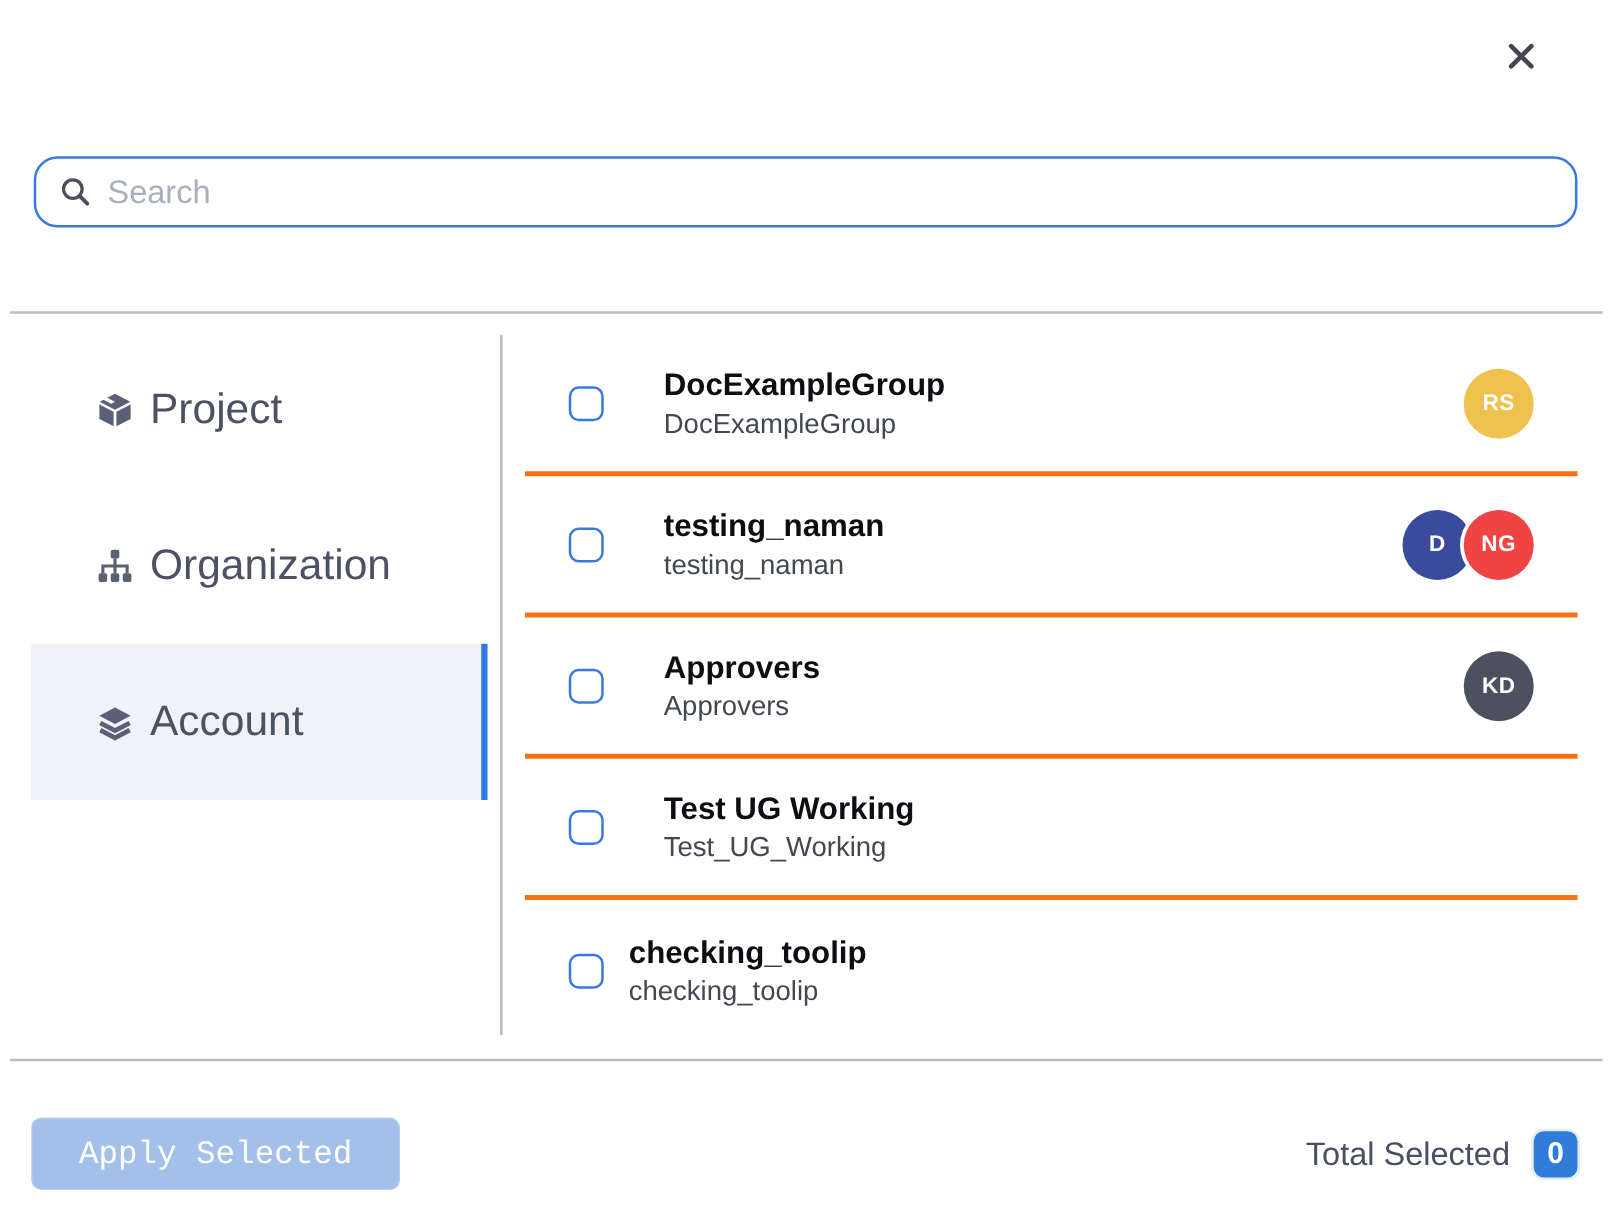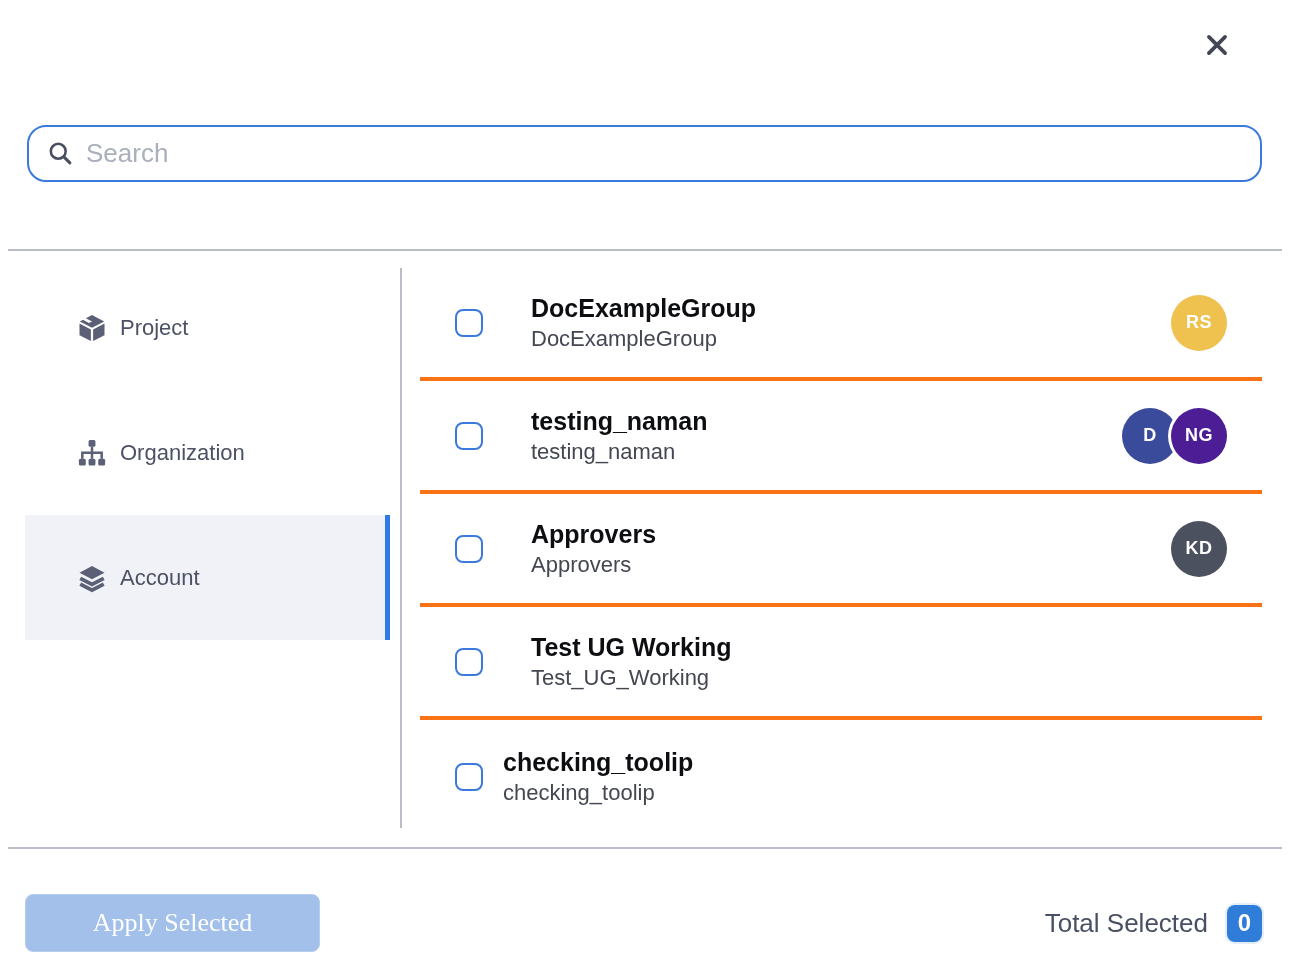--- a/index.html
+++ b/index.html
@@ -20,21 +20,21 @@
                   font-family:inherit; background:transparent; }
   .search input::placeholder { color:#a9afbb; }
 
   .hr { position:absolute; left:8px; right:8px; height:2px; background:#b9bdc8; }
   .hr.top { top:249px; }
   .hr.bottom { top:847px; }
 
   .sidebar { position:absolute; left:25px; top:265px; width:365px; }
   .tab { position:relative; width:365px; height:125px; display:flex; align-items:center;
          padding-left:52px; gap:13px; cursor:pointer; }
-  .tab .tab-label { font-size:22px; color:#4c5164; }
+  .tab .tab-label { font-size:34px; color:#4c5164; }
   .tab.active { background:var(--active-tab-bg,#F1F2F7); }
   .tab.active::after { content:""; position:absolute; right:0; top:0; bottom:0;
                        width:5px; background:var(--active-tab-bar,#2E7BE8); }
 
   .vline { position:absolute; left:400px; top:268px; height:560px; width:2px; background:#b9bdc8; }
 
   .list { position:absolute; left:420px; right:28px; top:268px; }
   .row { height:113px; display:flex; align-items:center; padding:0 35px; }
   .row:not(:last-child) { border-bottom:4px solid #f97316;gap:28px; }
   .checkbox { width:28px; height:28px; min-width:28px; border:2px solid var(--accent,#3B79DD);
@@ -43,21 +43,21 @@
   .row-title { font-size:25px; font-weight:bold; color:#0d0e11; }
   .row-sub { font-size:22px; color:#434751; }
   .avatars { margin-left:auto; display:flex; align-items:center; }
   .avatar { width:56px; height:56px; border-radius:50%; display:flex; align-items:center;
             justify-content:center; color:#fff; font-size:18px; font-weight:bold;
             letter-spacing:.5px; }
   .avatar + .avatar { margin-left:-7px; box-shadow:0 0 0 3px #fff; position:relative; z-index:2; }
 
   .apply-btn { position:absolute; left:25px; top:894px; width:295px; height:58px;
                background:var(--apply-bg,#A2C0EA); border:1px solid #b7cdee; border-radius:8px;
-               color:#ffffff; font-size:26px; font-family:Liberation Serif, serif; cursor:pointer; }
+               color:#ffffff; font-size:26px; font-family:Liberation Mono, monospace; cursor:pointer; }
   .total { position:absolute; right:28px; top:903px; height:40px; display:flex;
            align-items:center; gap:19px;margin-left:13px; }
   .total-label { font-size:26px; color:#4a5063; }
   .badge { min-width:35px; height:37px; padding:0 6px; background:var(--badge-bg,#2F7CD9);
            border-radius:8px; color:#fff; font-size:24px; font-weight:600;
            display:flex; align-items:center; justify-content:center;
            box-shadow:0 0 0 2px #e3edf9; }
 </style>
 </head>
 <body>
@@ -130,21 +130,21 @@
         </div>
       </div>
       <div class="row">
         <div class="checkbox"></div>
         <div class="row-text">
           <div class="row-title">testing_naman</div>
           <div class="row-sub">testing_naman</div>
         </div>
         <div class="avatars">
           <span class="avatar" style="background: rgb(59, 75, 155);">D</span>
-          <span class="avatar" style="background: #4c1d95;">NG</span>
+          <span class="avatar" style="background: #ef4444;">NG</span>
         </div>
       </div>
       <div class="row">
         <div class="checkbox"></div>
         <div class="row-text">
           <div class="row-title">Approvers</div>
           <div class="row-sub">Approvers</div>
         </div>
         <div class="avatars">
           <span class="avatar" style="background: rgb(76, 81, 96);">KD</span>

